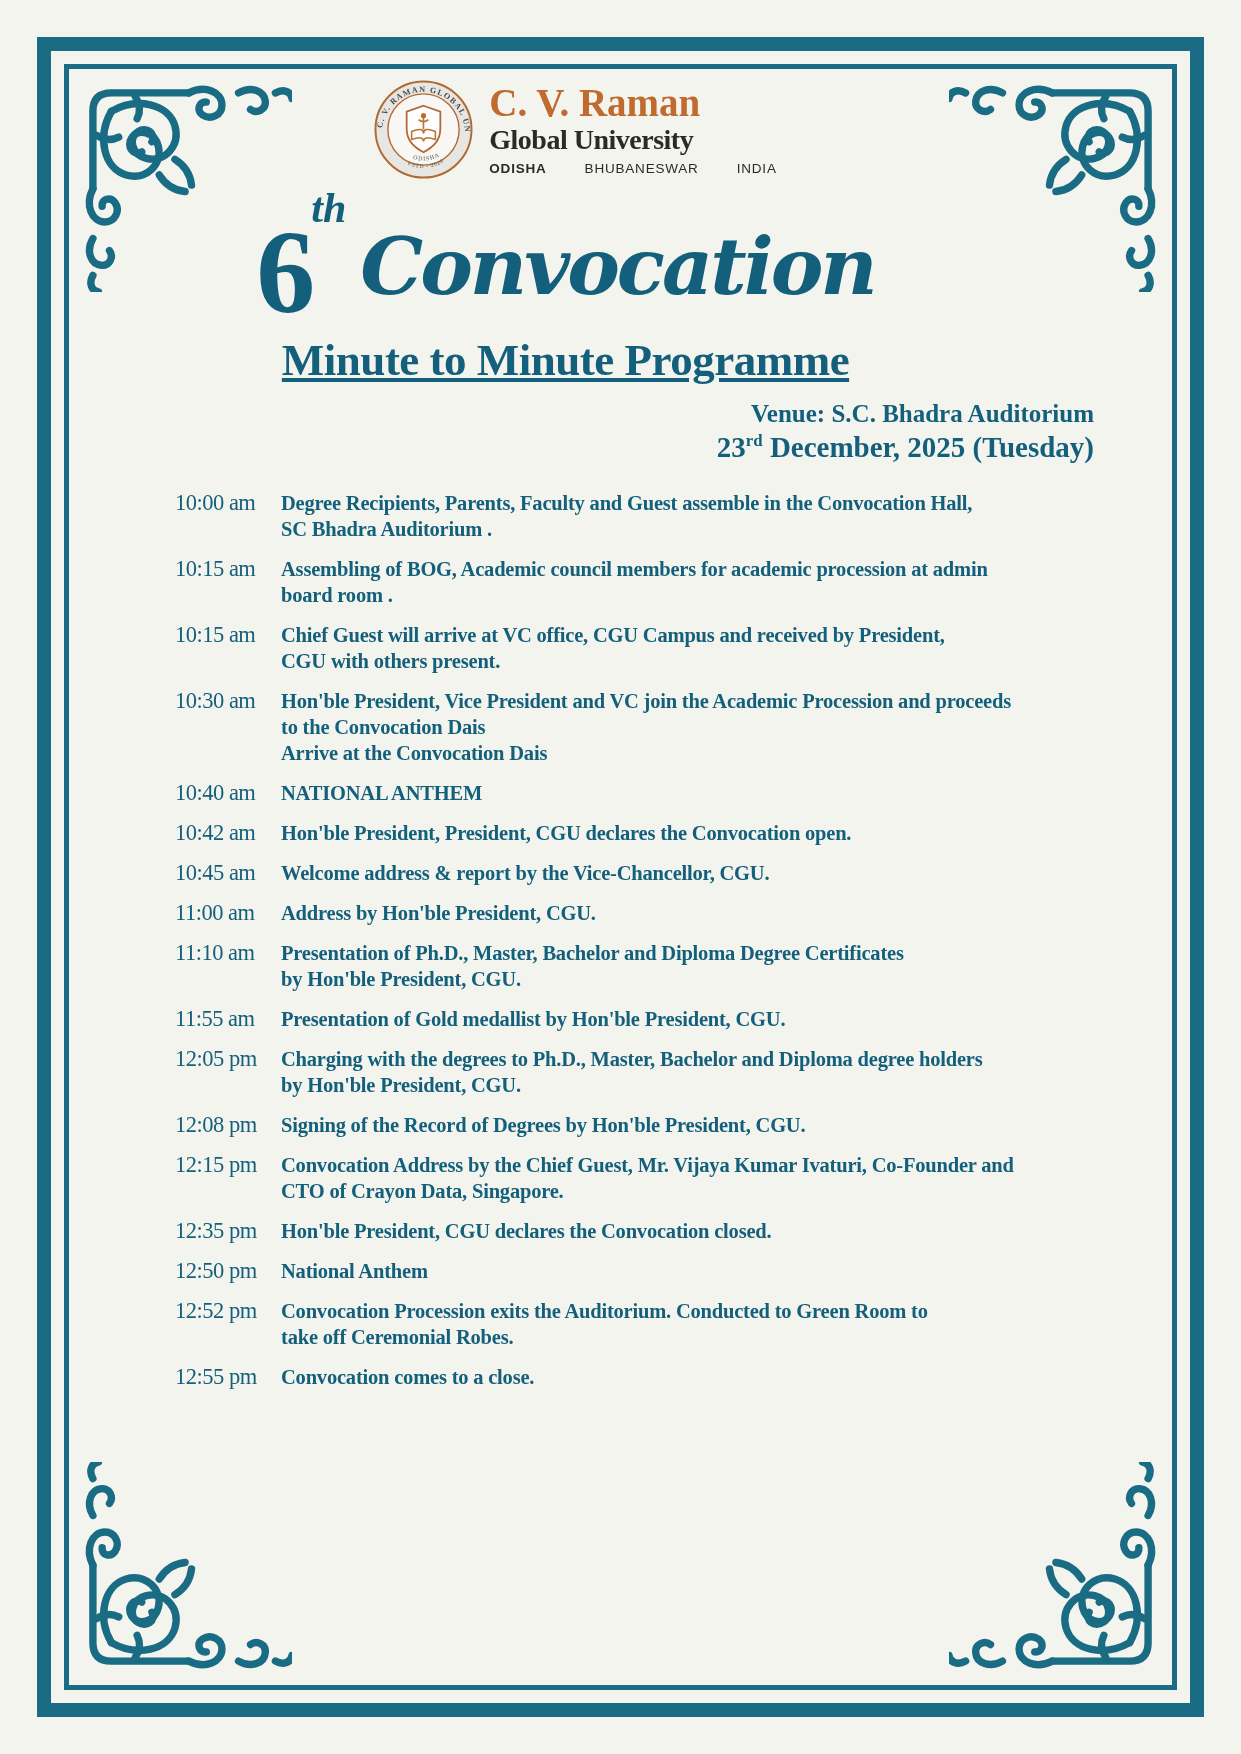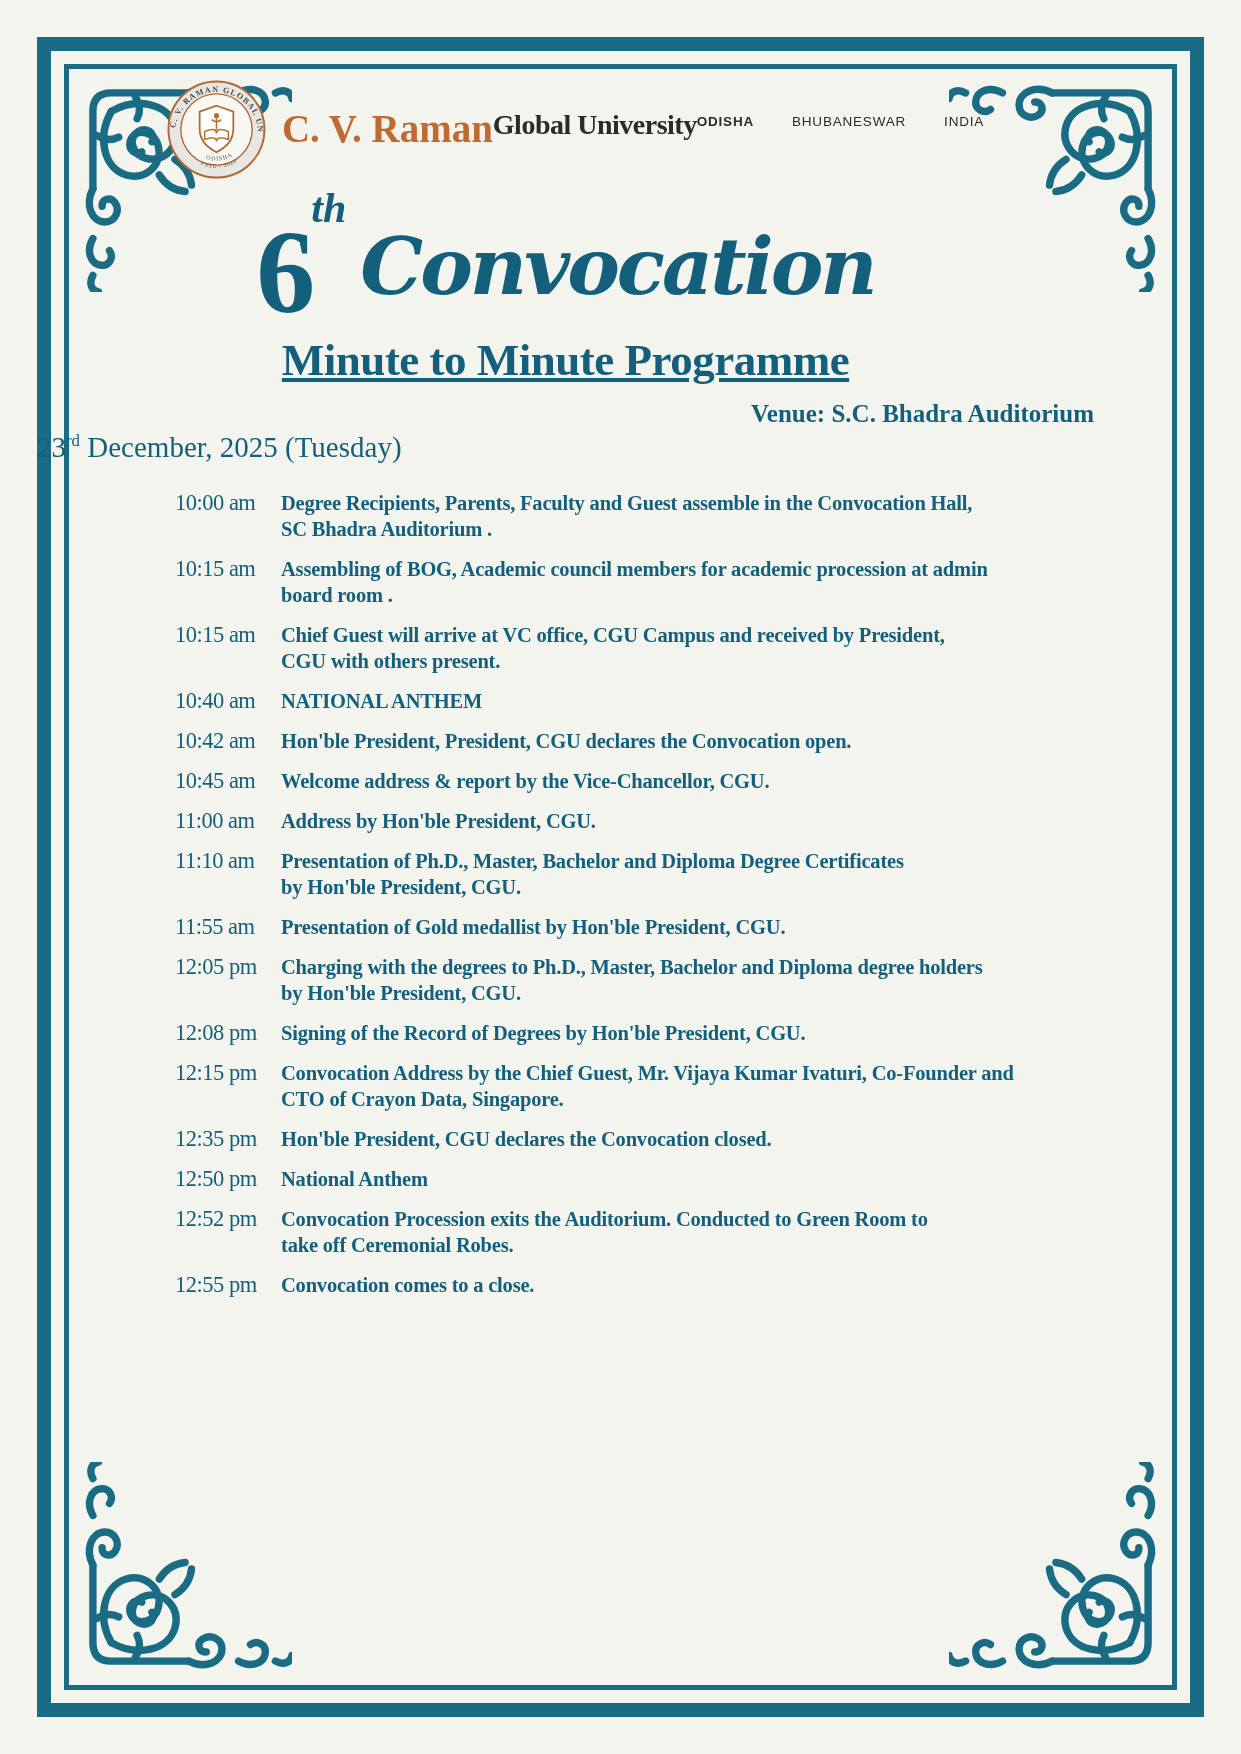--- a/index.html
+++ b/index.html
@@ -36,21 +36,21 @@
   .corner.br{bottom:80px;right:80px;transform:scale(-1,-1);}
 
   .content{
     position:absolute; inset:76px 92px; 
   }
   .header{
     display:flex; justify-content:center; align-items:center; gap:16px;
     margin-top:4px; transform:translateX(-45px);
   }
   .seal{width:99px;height:99px;flex:0 0 auto;}
-  .uni-block{display:flex;flex-direction:row;}
+  .uni-block{display:flex;flex-direction:column;}
   .uni-name1{
     font-size:39px;font-weight:bold;color:var(--orange);line-height:1.05;
     letter-spacing:0px;
   }
   .uni-name2{
     font-size:28px;font-weight:bold;color:var(--dark);line-height:1.12;
     letter-spacing:-0.5px;
   }
   .uni-loc{
     display:flex;gap:38px;margin-top:5px;color:var(--dark);
@@ -80,22 +80,22 @@
   .subtitle{
     text-align:center;color:var(--teal-text);
     font-size:45px;font-weight:bold;letter-spacing:-0.5px;
     margin-top:2px;transform:translateX(-55px);text-decoration:underline;
   }
   .venue{
     text-align:right;color:var(--teal-text);
     font-size:25px;font-weight:bold;margin-top:14px;transform:translateX(-55px);
   }
   .datewrap{
-    text-align:left;color:var(--teal-text);
-    font-size:29px;font-weight:normal;margin-top:3px;transform:translateX(-55px);
+    text-align:right;color:var(--teal-text);
+    font-size:29px;font-weight:bold;margin-top:3px;transform:translateX(-55px);
   }
   sup{font-size:58%;}
 
   .schedule{
     margin-top:26px;
     margin-left:83px;
     width:875px;
   }
   .row{
     display:flex;gap:10px;margin-bottom:14px;
@@ -217,20 +217,28 @@
   </div>
 
   <div class="row">
     <div class="time">10:15 am</div>
     <div class="desc">
           <div>Chief Guest will arrive at VC office, CGU Campus and received by President,</div>
           <div>CGU with others present.</div>
         </div>
   </div>
 
+  <div class="row">
+    <div class="time">10:30 am</div>
+    <div class="desc">
+          <div>Hon'ble President, Vice President and VC join the Academic Procession and proceeds</div>
+          <div>to the Convocation Dais</div>
+          <div>Arrive at the Convocation Dais</div>
+        </div>
+  </div>
 
   <div class="row">
     <div class="time">10:40 am</div>
     <div class="desc">
           <div>NATIONAL ANTHEM</div>
         </div>
   </div>
 
   <div class="row">
     <div class="time">10:42 am</div>

